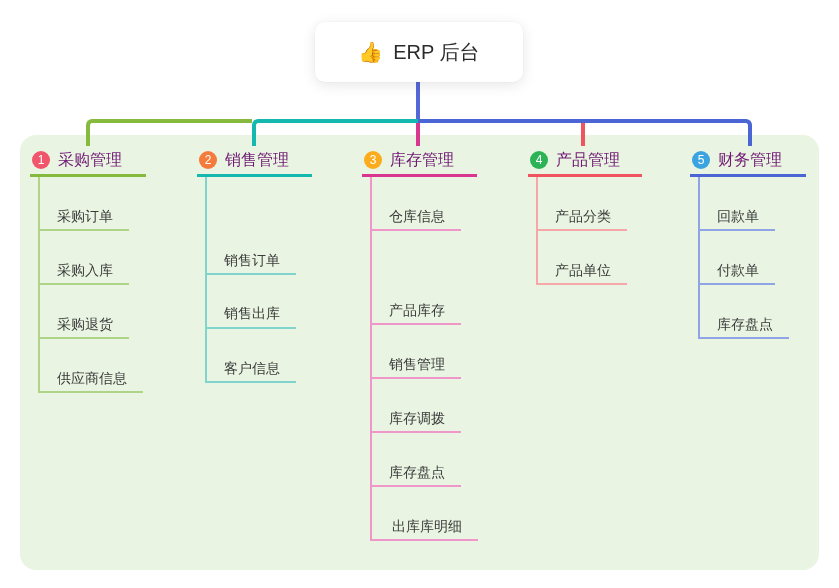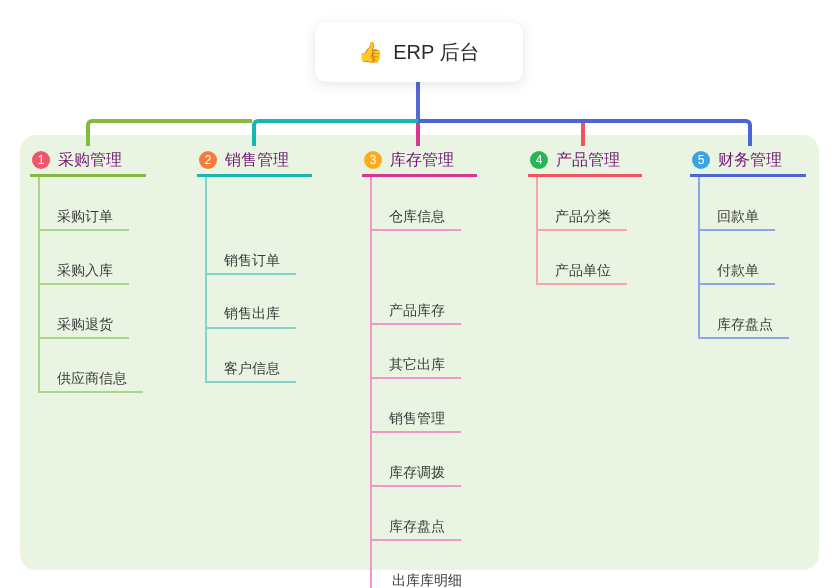--- a/index.html
+++ b/index.html
@@ -115,23 +115,20 @@
       </div>
       <div class="children" style="left: 370px; border-color: rgb(238, 151, 200);">
     <div class="child" style="border-color: rgb(238, 151, 200);">
       <span>仓库信息</span>
     </div>
 
     <div class="child" style="border-color: rgb(238, 151, 200); margin-top: 40px;">
       <span>产品库存</span>
     </div>
 
-    <div class="child" style="border-color: rgb(238, 151, 200);">
-      <span>其它出库</span>
-    </div>
 
     <div class="child" style="border-color: rgb(238, 151, 200);">
       <span>销售管理</span>
     </div>
 
     <div class="child" style="border-color: rgb(238, 151, 200);">
       <span>库存调拨</span>
     </div>
 
     <div class="child" style="border-color: rgb(238, 151, 200); text-align: right;">

